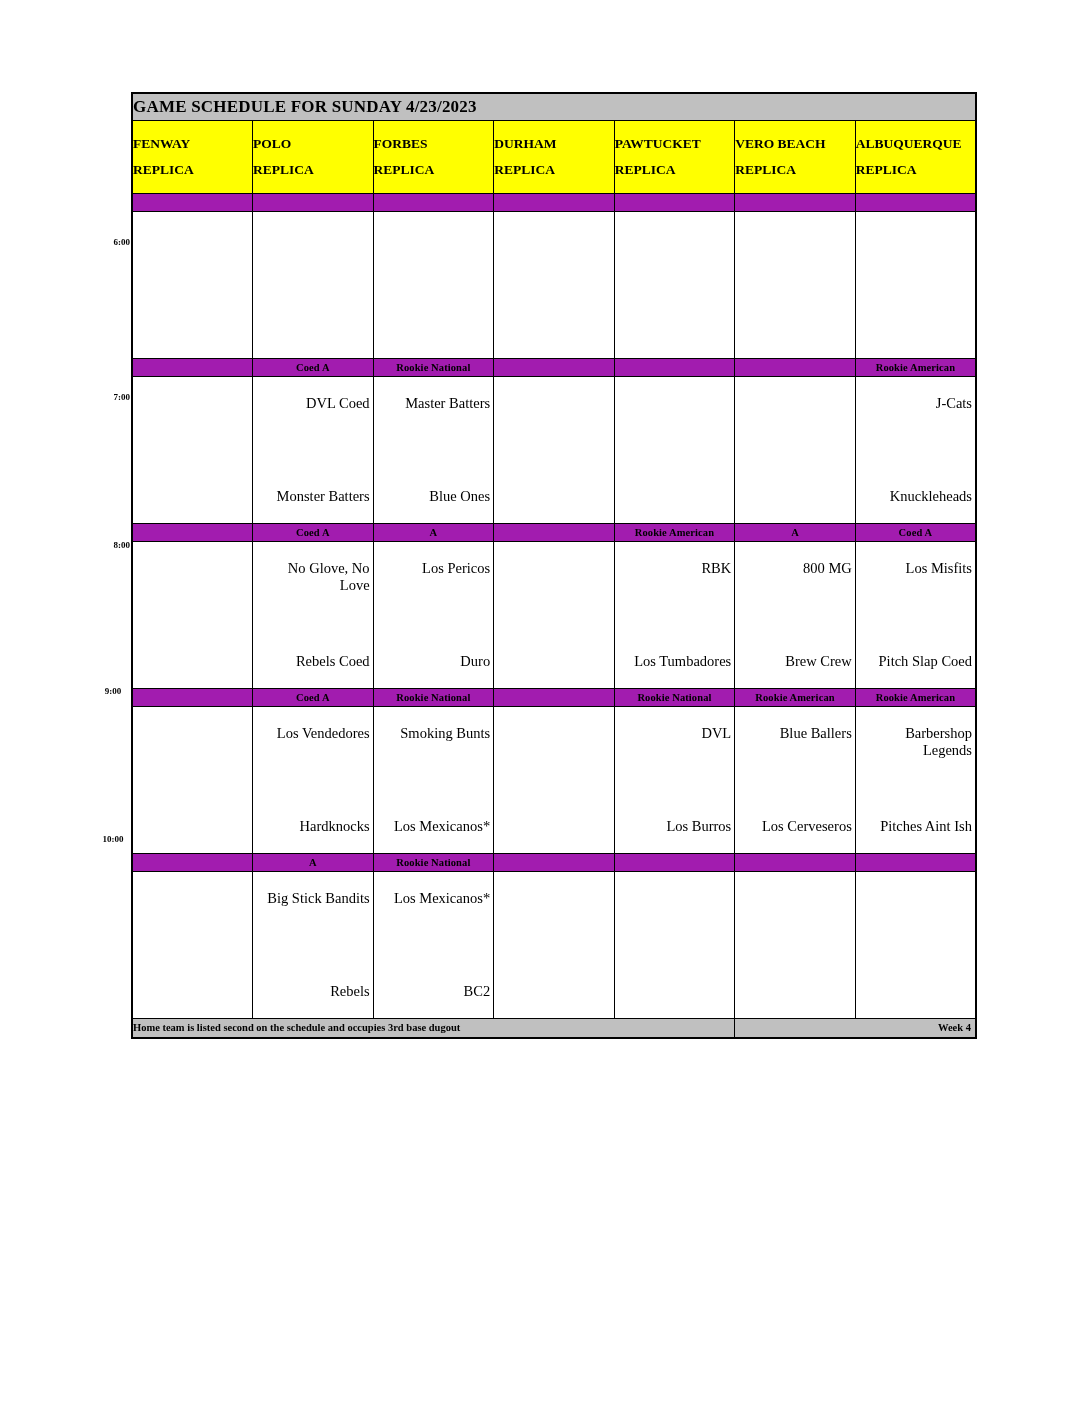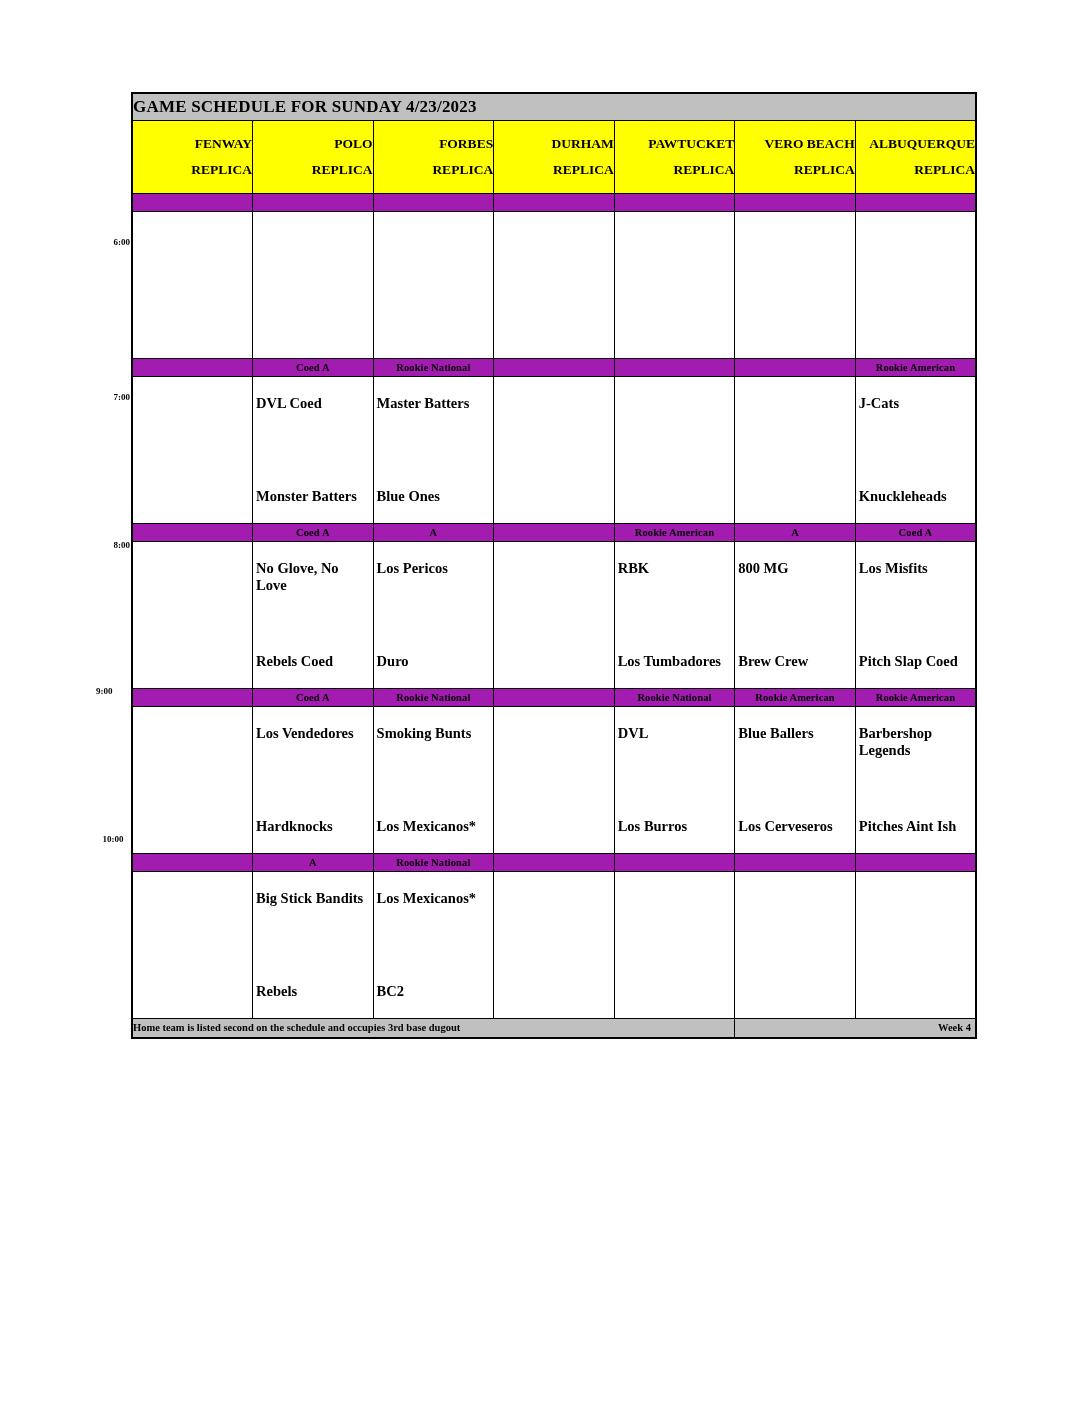--- a/index.html
+++ b/index.html
@@ -42,21 +42,21 @@
     background: #c0c0c0;
     text-align: left;
     font-weight: bold;
     font-size: 17px;
     height: 26px;
     letter-spacing: .2px;
   }
   
   .field-head {
     background: #ffff00;
-    text-align: right;
+    text-align: left;
     font-weight: bold;
     font-size: 13.5px;
     color: #000;
     height: 72px;
     line-height: 1.9;
     padding: 2px 1px;
     word-wrap: break-word;
   }
   .field-head .ln { display: block; }
 
@@ -67,23 +67,23 @@
     font-size: 10.5px;
     font-weight: bold;
     text-align: center;
     line-height: 17px;
     letter-spacing: .1px;
   }
 
   
   .game-row td {
     height: 146px;
-    text-align: left;
+    text-align: right;
     font-size: 14.5px;
-    font-weight: bold;
+    font-weight: normal;
     vertical-align: top;
   }
   .matchup {
     display: flex;
     flex-direction: column;
     justify-content: space-between;
     height: 100%;
     padding: 18px 3px 18px 3px;
     box-sizing: border-box;
   }
@@ -116,21 +116,21 @@
 </style>
 </head>
 <body>
 
 <div class="page">
 
   <div class="times">
     <div class="time-label" style="top:145px;left:0;width:34px;text-align:right;">6:00</div>
     <div class="time-label" style="top:300px;left:0;width:34px;text-align:right;">7:00</div>
     <div class="time-label" style="top:448px;left:0;width:34px;text-align:right;">8:00</div>
-    <div class="time-label" style="top:594px;left:0;width:34px;text-align:left;">9:00</div>
+    <div class="time-label" style="top:594px;left:0;width:34px;text-align:center;">9:00</div>
     <div class="time-label" style="top:742px;left:0;width:34px;text-align:center;">10:00</div>
   </div>
 
   <div class="sheet">
     <table class="schedule">
       <colgroup>
         <col class="c-field">
           <col class="c-field">
           <col class="c-field">
           <col class="c-field">

